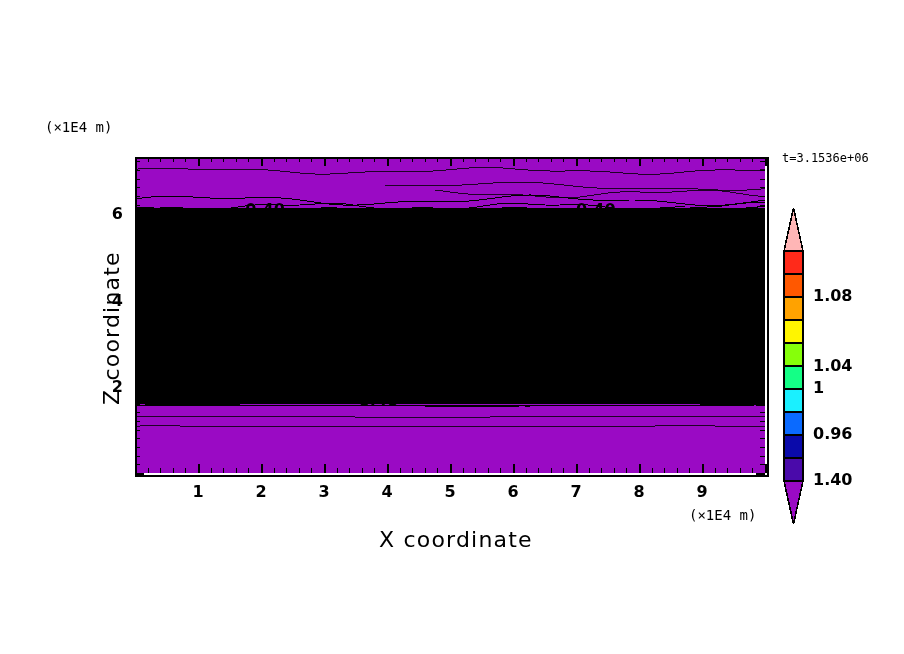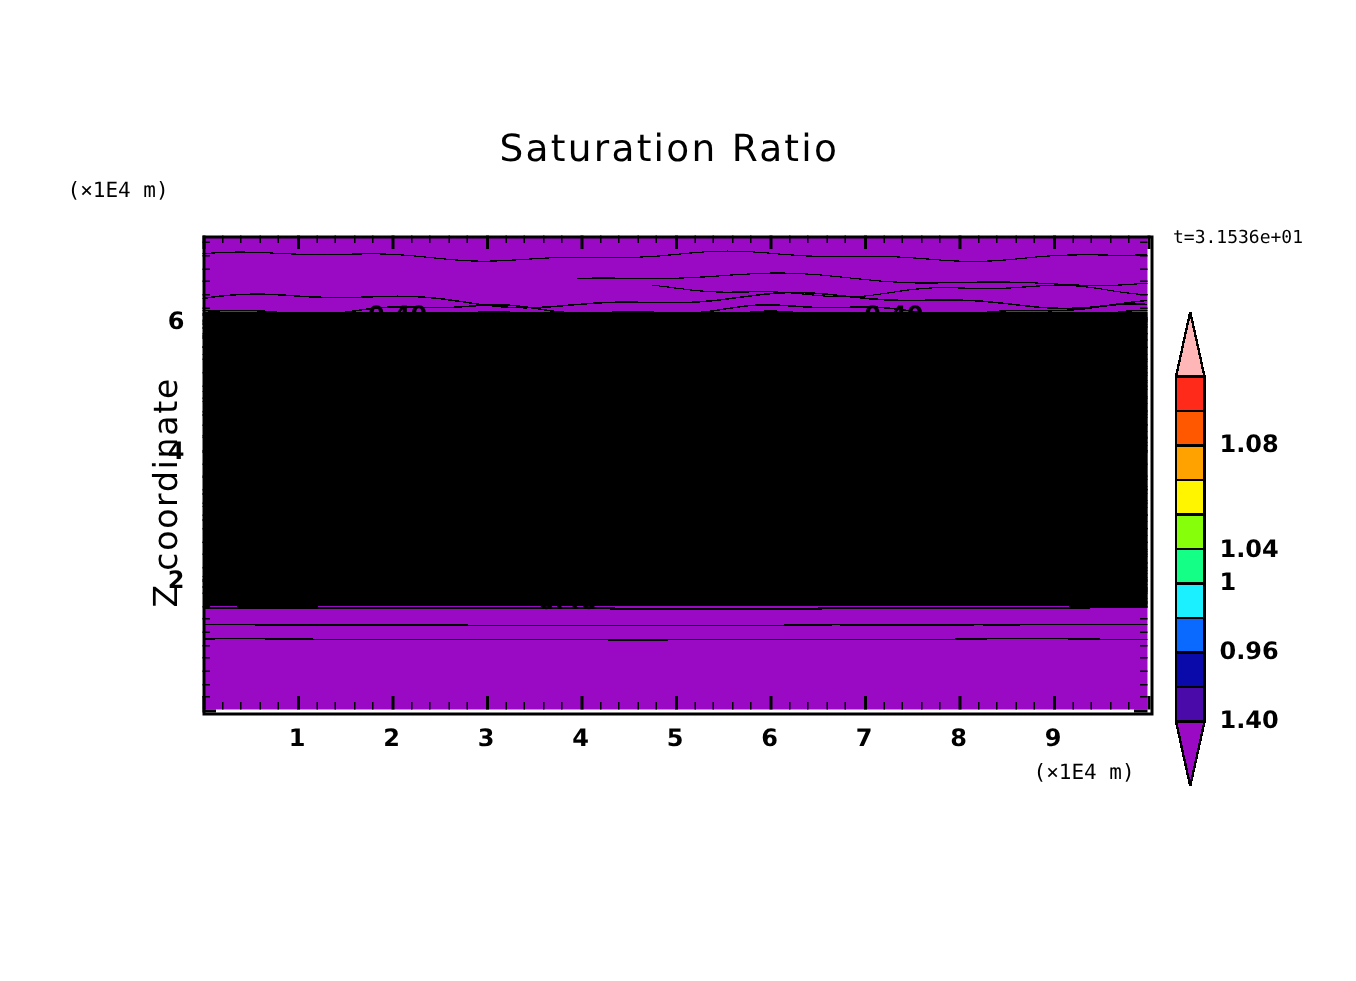--- a/index.html
+++ b/index.html
@@ -107,28 +107,28 @@
     top: 207px;
     width: 30px;
     height: 318px;
   }
 </style>
 </head>
 <body>
 
 <div id="root">
 
-  <div class="txt title" style="left:333px; top:86px;">Saturation Ratio</div>
 
   <div class="txt unit-label" style="left:45px; top:120px;">(×1E4 m)</div>
 
-  <div class="txt time-label" style="left:782px; top:152px;">t=3.1536e+01</div>
+  <div class="txt time-label" style="left:782px; top:152px;">t=3.1536e+06</div>
 
   <div class="txt axis-name vertical" style="left:101px; top:405px;">Z coordinate</div>
 
+  <div class="txt axis-name" style="left:379px; top:529px;">X coordinate</div>
 
   <div class="txt unit-label" style="left:689px; top:508px;">(×1E4 m)</div>
 
 
   <div id="plot-wrap">
     <svg id="plot-svg" width="630" height="316" viewBox="0 0 630 316" shape-rendering="crispEdges">
       <defs>
         <clipPath id="plotClip">
             <rect x="0" y="0" width="630" height="316"></rect>
           </clipPath>

